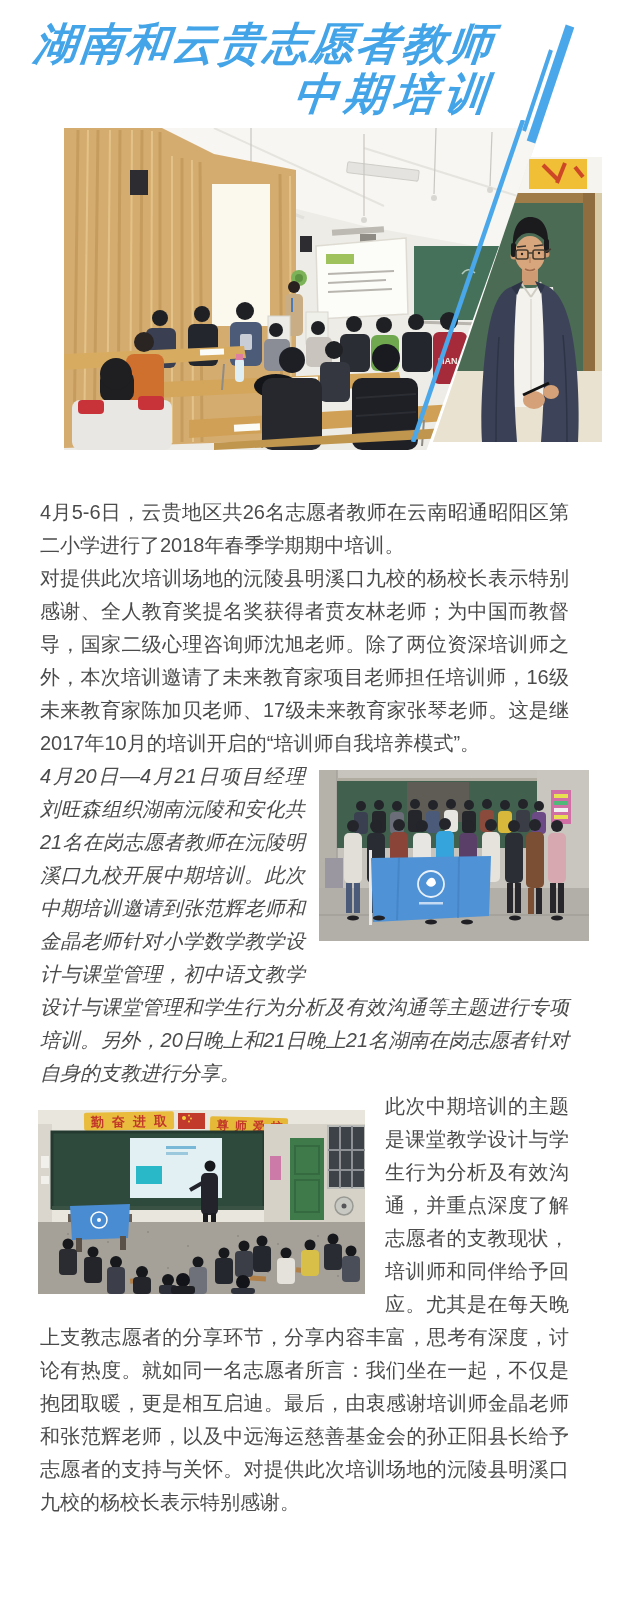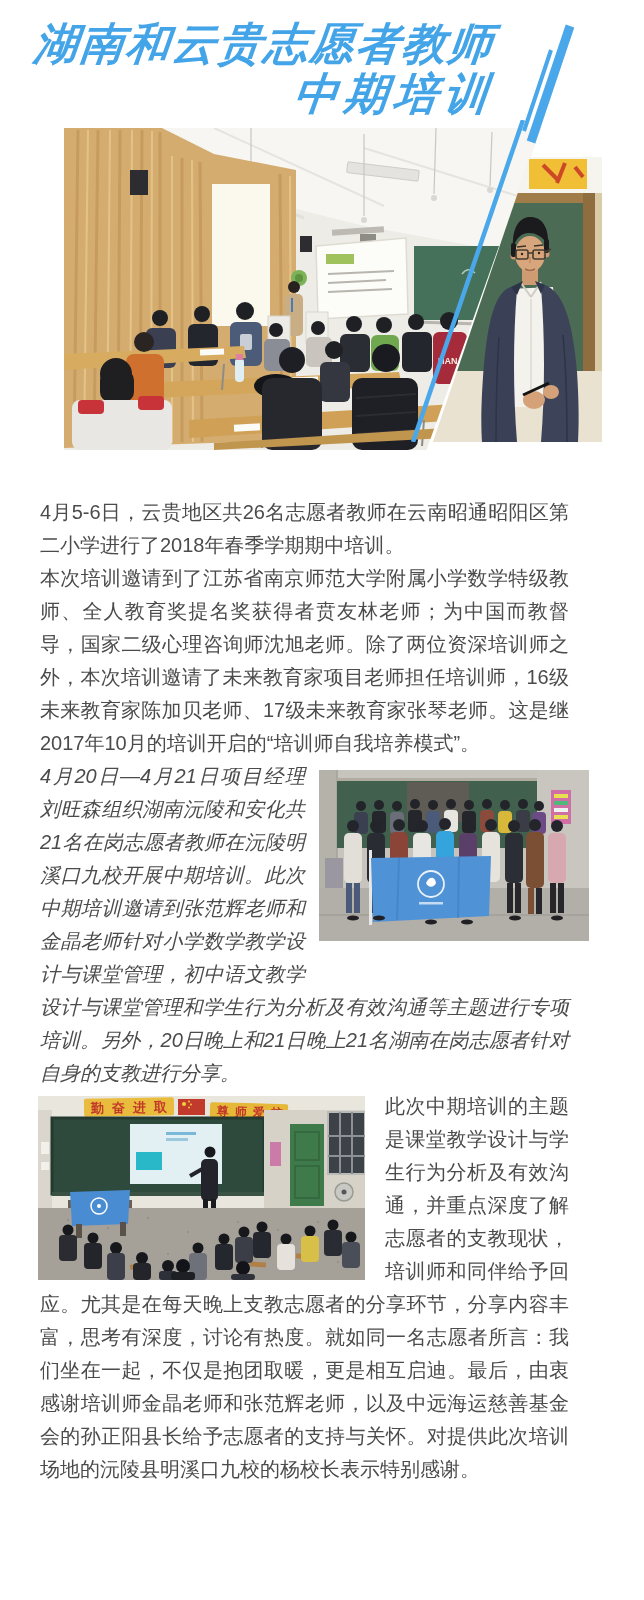--- a/index.html
+++ b/index.html
@@ -27,21 +27,21 @@
   .photo-main svg,.photo-speaker svg{display:block;width:100%;height:100%;}
 
   
   .article{width:608px;box-sizing:border-box;padding:0 39px 0 40px;margin-top:54px;
       color:#4b4b4b;font-size:20px;line-height:33px;text-align:justify;}
   .article .para{margin:0;}
   .sec2{margin-top:72px;font-style:italic;}
   .sec3{margin-top:26px;}
   .sec2::after,.sec3::after{content:"";display:block;clear:both;}
   .photo-group-wrap{float:right;width:270px;height:171px;margin:10px -20px 34px 14px;}
-  .photo-evening-wrap{float:left;width:327px;height:184px;margin:6px 20px 6px -2px;}
+  .photo-evening-wrap{float:left;width:327px;height:184px;margin:20px 20px 6px -2px;}
   .photo-group-wrap svg,.photo-evening-wrap svg{display:block;width:100%;height:100%;}
 </style>
 </head>
 <body>
 
 <div class="page">
 
   <div class="header">
     <div class="title-line1">湖南和云贵志愿者教师</div>
     <div class="title-line2"><span>中期培训</span></div>
@@ -257,21 +257,21 @@
     </div>
 
     <svg class="hero-divider" viewBox="0 0 644 322">
       <line x1="523" y1="0" x2="413" y2="322" stroke="#4aa7e9" stroke-width="4.5"></line>
     </svg>
   </div>
 
   <div class="article">
 
     <p class="para">4月5-6日，云贵地区共26名志愿者教师在云南昭通昭阳区第二小学进行了2018年春季学期期中培训。</p>
-    <p class="para">本次培训邀请到了江苏省南京师范大学附属小学数学特级教师、全人教育奖提名奖获得者贲友林老师；为中国而教督导，国家二级心理咨询师沈旭老师。除了两位资深培训师之外，本次培训邀请了未来教育家项目老师担任培训师，16级未来教育家陈加贝老师、17级未来教育家张琴老师。这是继2017年10月的培训开启的“培训师自我培养模式”。</p>
+    <p class="para">对提供此次培训场地的沅陵县明溪口九校的杨校长表示特别感谢、全人教育奖提名奖获得者贲友林老师；为中国而教督导，国家二级心理咨询师沈旭老师。除了两位资深培训师之外，本次培训邀请了未来教育家项目老师担任培训师，16级未来教育家陈加贝老师、17级未来教育家张琴老师。这是继2017年10月的培训开启的“培训师自我培养模式”。</p>
 
     <div class="para sec2">
       <div class="photo-group-wrap">
         <svg viewBox="0 0 270 171" preserveAspectRatio="none">
           <rect width="270" height="171" fill="#c6c4bd"></rect>
           <rect x="0" y="0" width="18" height="171" fill="#b5b2aa"></rect>
           <line x1="18" y1="0" x2="18" y2="171" stroke="#a5a29a" stroke-width="1.5"></line>
           <rect x="18" y="10" width="200" height="68" fill="#41604e"></rect>
           <rect x="18" y="8" width="200" height="3" fill="#b0aca0"></rect>
           <rect x="88" y="12" width="62" height="40" fill="#5f5c55"></rect>

